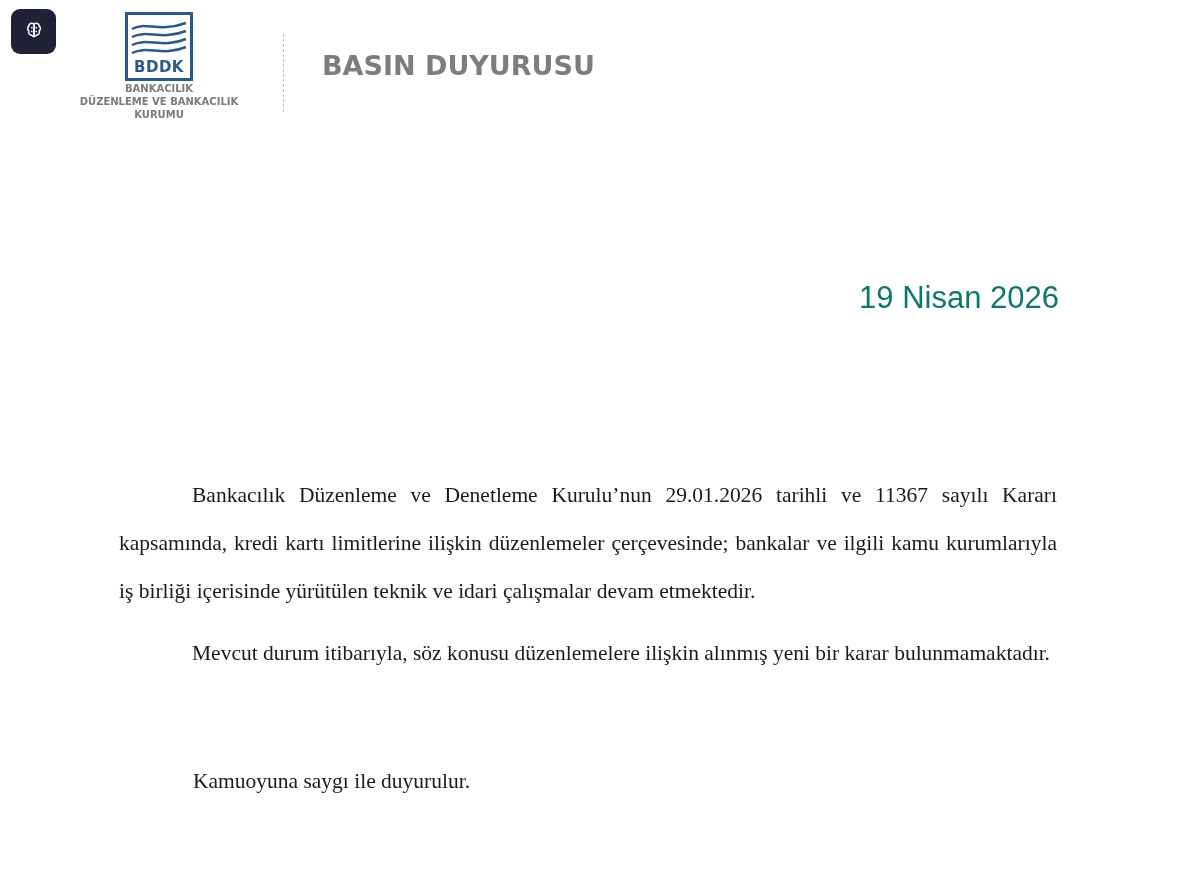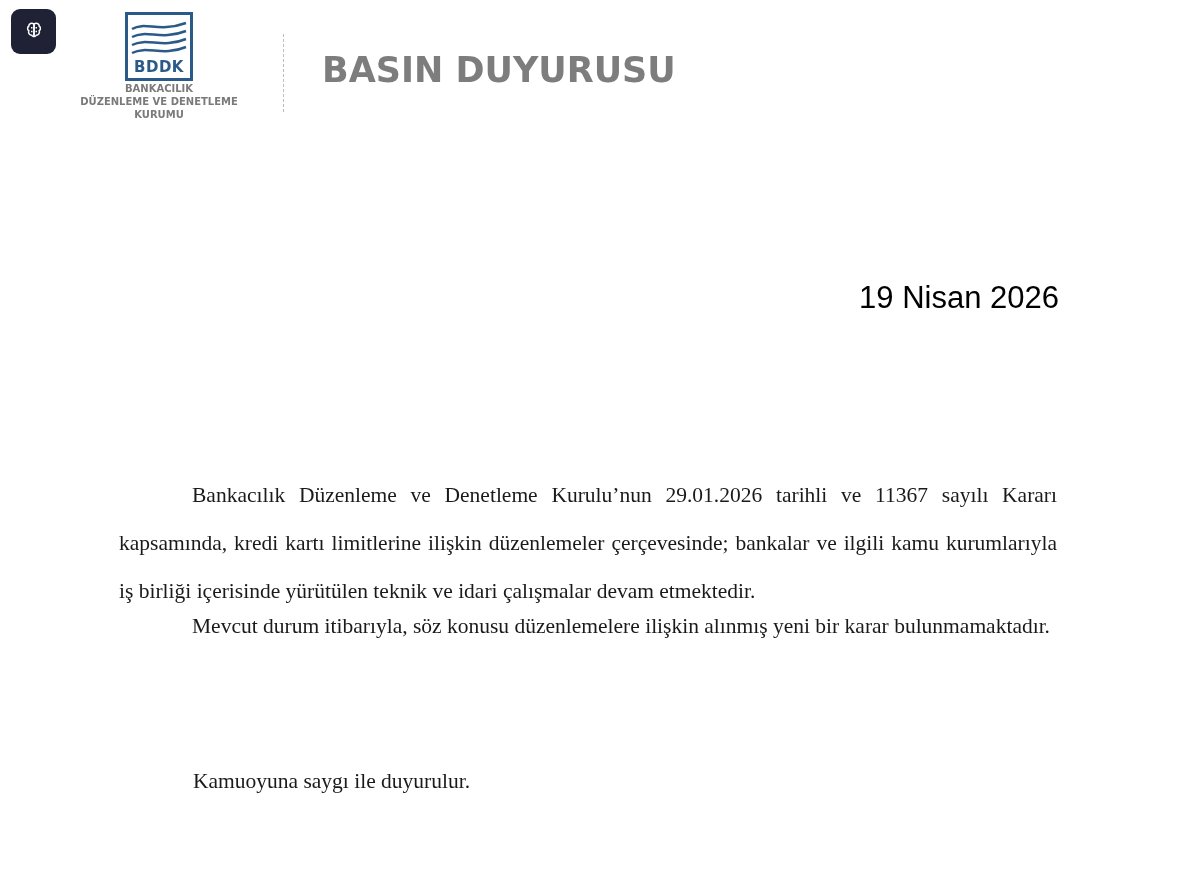--- a/index.html
+++ b/index.html
@@ -22,31 +22,31 @@
     }
     .logo-text {
       position: absolute; left: 70px; top: 82px; width: 178px; text-align: center;
       font-family: "DejaVu Sans", sans-serif; font-weight: bold; color: #7a7a7a; font-size: 10px; line-height: 13px;
     }
     .divider {
       position: absolute; left: 283px; top: 34px; height: 78px; border-left: 1.5px dashed #bdbdbd;
     }
     .title {
       position: absolute; left: 322px; top: 50px;
-      font-family: "DejaVu Sans", sans-serif; font-weight: bold; font-size: 35px; color: #7d7d7d; letter-spacing: 0px;
+      font-family: "DejaVu Sans", sans-serif; font-weight: bold; font-size: 27px; color: #7d7d7d; letter-spacing: 0px;
     }
     .date {
       position: absolute; right: 140px; top: 280px;
-      font-family: "Liberation Sans", sans-serif; font-size: 31px; color: #000000;
+      font-family: "Liberation Sans", sans-serif; font-size: 31px; color: #0f766e;
     }
     .body-text {
       position: absolute; left: 119px; width: 938px; font-size: 21.5px; line-height: 48px; text-align: justify;
     }
     .p1 { top: 449px; text-indent: 73px; }
-    .p2 { top: 580px; text-indent: 73px; }
+    .p2 { top: 607px; text-indent: 73px; }
     .closing { position: absolute; left: 193px; top: 759px; font-size: 21.5px; line-height: 44px; }
   </style>
 </head>
 <body>
 
 <div class="app-badge">
   <span>
     <svg width="18" height="18" viewBox="0 0 24 24" fill="none" stroke="#ffffff" stroke-width="2">
       <path d="M12 4 C9 2 5 3 5 7 C3 8 3 12 5 13 C4 16 6 19 9 19 C10 21 12 21 12 20 Z"></path>
       <path d="M12 4 C15 2 19 3 19 7 C21 8 21 12 19 13 C20 16 18 19 15 19 C14 21 12 21 12 20 Z"></path>
@@ -59,21 +59,21 @@
   <svg class="logo-waves" viewBox="0 0 62 44">
     <path d="M4 14 C18 6 30 18 58 8" stroke="#2b5a88" stroke-width="2.5" fill="none"></path>
     <path d="M4 22 C20 14 32 26 58 16" stroke="#2b5a88" stroke-width="2.5" fill="none"></path>
     <path d="M4 30 C20 22 34 34 58 24" stroke="#2b5a88" stroke-width="2.5" fill="none"></path>
     <path d="M4 38 C20 30 34 42 58 32" stroke="#2b5a88" stroke-width="2.5" fill="none"></path>
   </svg>
   <div class="logo-bddk">BDDK</div>
 </div>
 <div class="logo-text">
   <div>BANKACILIK</div>
-  <div>DÜZENLEME VE DENETLEME</div>
+  <div>DÜZENLEME VE BANKACILIK</div>
   <div>KURUMU</div>
 </div>
 
 <div class="divider"></div>
 <div class="title">BASIN DUYURUSU</div>
 
 <div class="date">19 Nisan 2026</div>
 
 <p class="body-text p1">Bankacılık Düzenleme ve Denetleme Kurulu’nun 29.01.2026 tarihli ve 11367 sayılı Kararı kapsamında, kredi kartı limitlerine ilişkin düzenlemeler çerçevesinde; bankalar ve ilgili kamu kurumlarıyla iş birliği içerisinde yürütülen teknik ve idari çalışmalar devam etmektedir.</p>
 <p class="body-text p2">Mevcut durum itibarıyla, söz konusu düzenlemelere ilişkin alınmış yeni bir karar bulunmamaktadır.</p>

